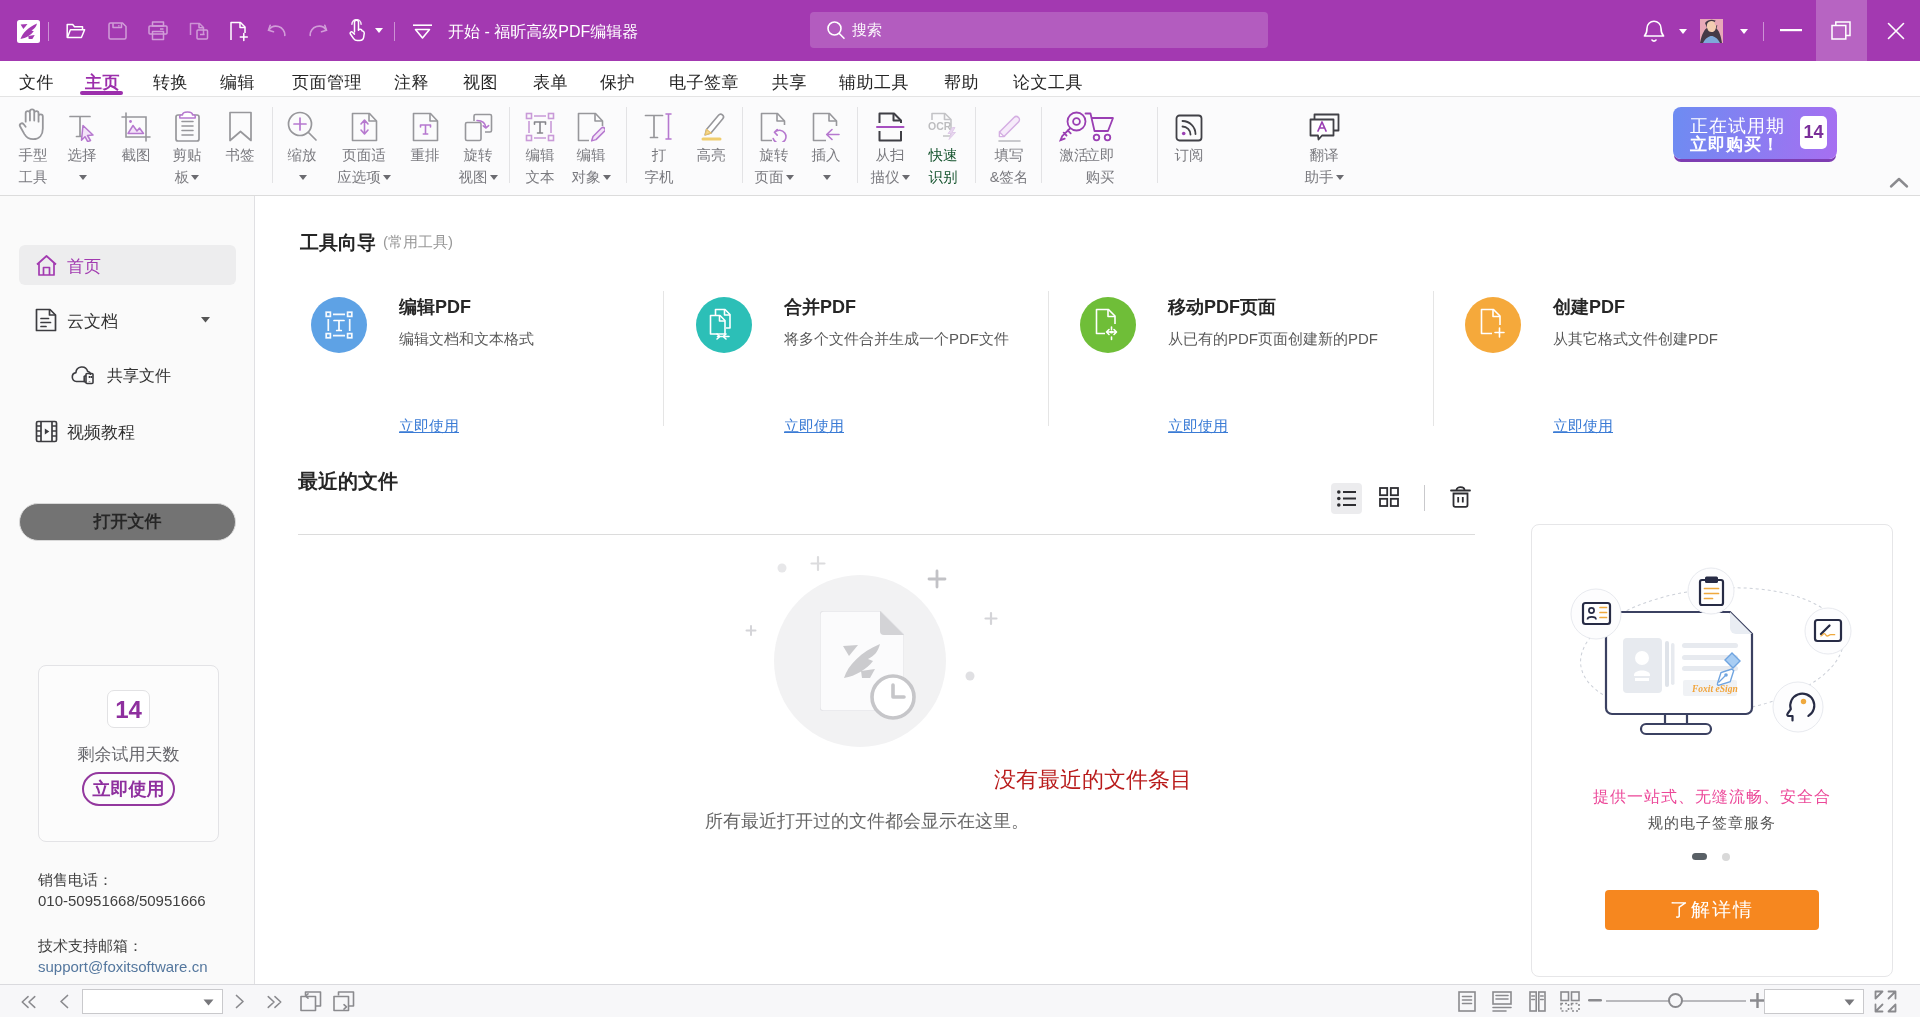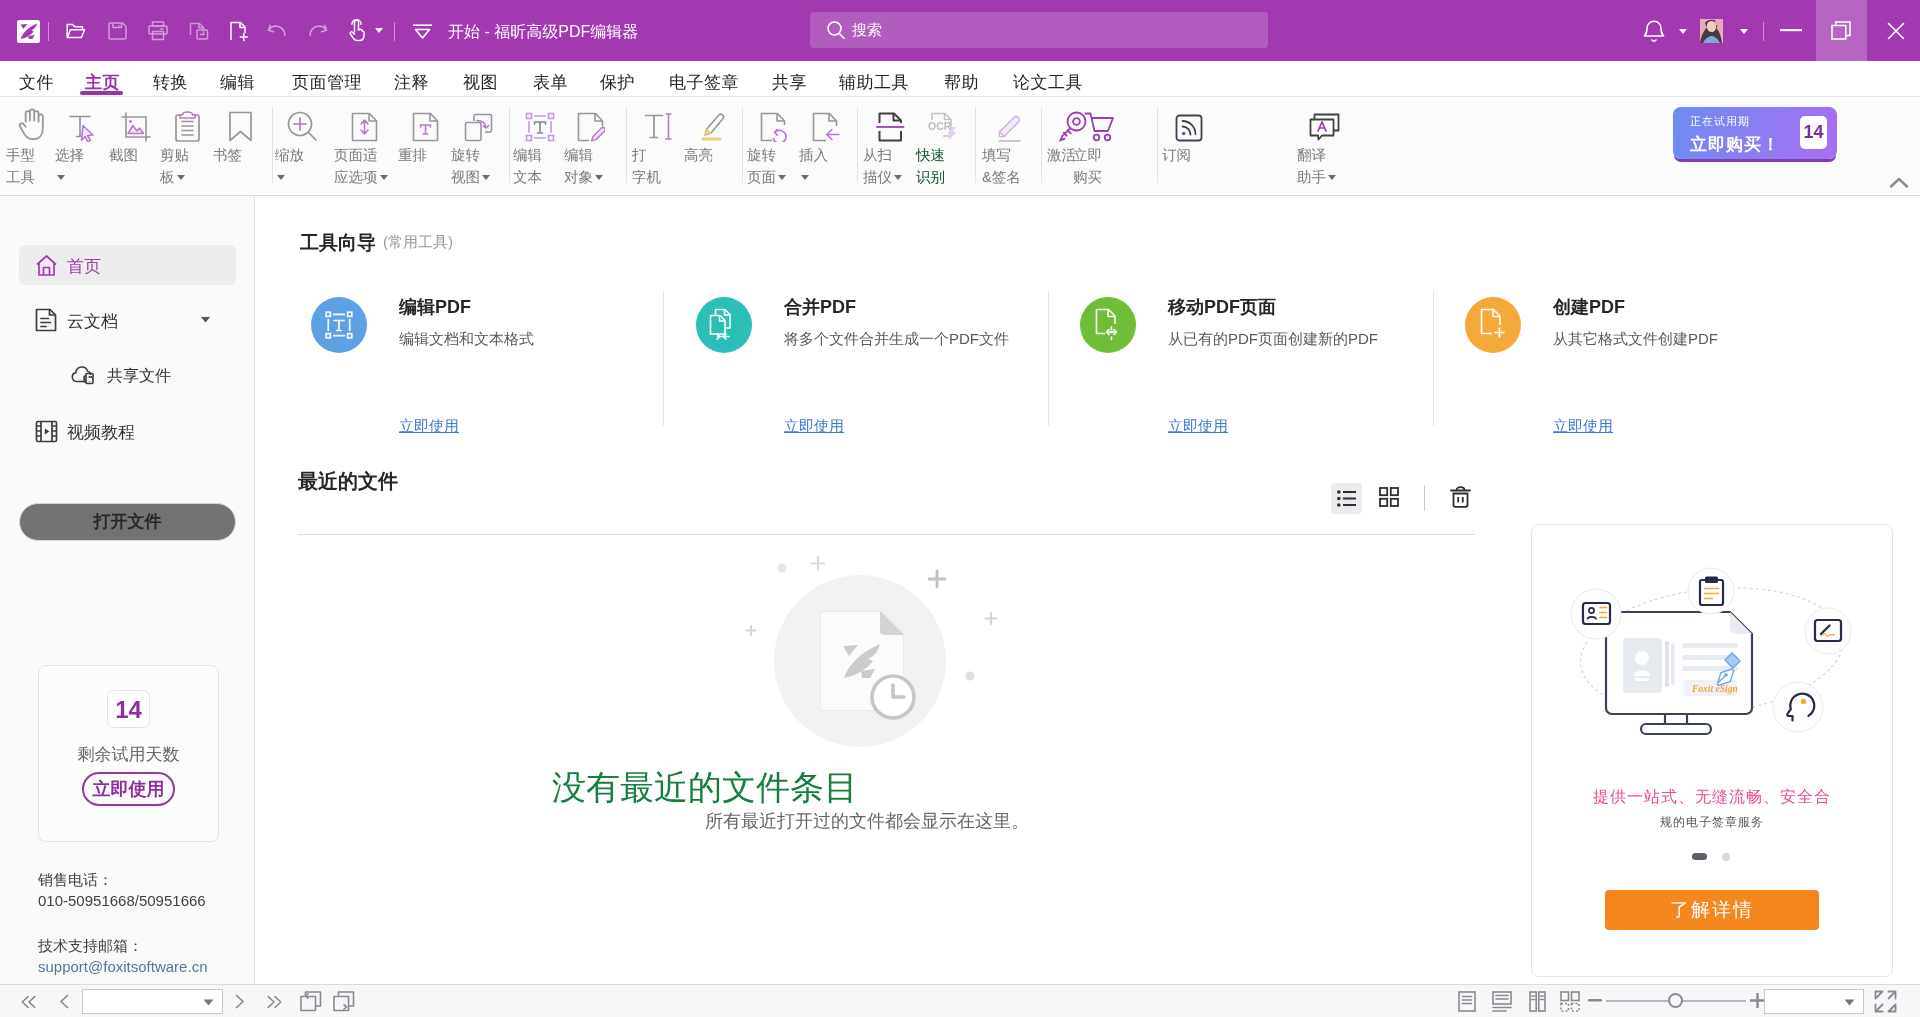--- a/index.html
+++ b/index.html
@@ -16,26 +16,26 @@
 #restorebtn { position:absolute; left:1816px; top:0; width:51px; height:61px; background:rgba(255,255,255,.22); }
 
 
 #tabbar { position:absolute; left:0; top:61px; width:1920px; height:36px; background:#ffffff; border-bottom:1px solid #e4e4e4; }
 .tab { position:absolute; top:10px; font-size:17px; color:#262626; letter-spacing:0.5px; }
 .tab.active { color:#9c2fac; font-weight:bold; }
 #tab-underline { position:absolute; left:80px; top:30px; width:43px; height:4px; background:#9c2fac; border-radius:2px; }
 
 
 #ribbon { position:absolute; left:0; top:97px; width:1920px; height:99px; background:#fbfbfc; border-bottom:1px solid #dcdcdc; }
-.ritem { position:absolute; top:9px; color:#7a7a7f; font-size:14.5px; line-height:22px; }
+.ritem { position:absolute; top:9px; text-align:center; color:#7a7a7f; font-size:14.5px; line-height:22px; }
 .ritem .ric { height:36px; display:flex; align-items:flex-end; justify-content:center; margin-bottom:2px; }
 .rsep { position:absolute; top:10px; width:1px; height:76px; background:#e3e3e5; }
 .caret { display:inline-block; width:0; height:0; border-left:4.5px solid transparent; border-right:4.5px solid transparent; border-top:5.5px solid #6b6b70; vertical-align:2px; margin-left:2px;}
 #trialbanner { position:absolute; left:1673px; top:10px; width:164px; height:52px; border-radius:8px; background:linear-gradient(100deg,#6d8cf2 0%,#a76ef1 100%); box-shadow:0 4px 0 -1px #7e3db2; color:#fff; }
-#trialbanner .l1 { position:absolute; left:17px; top:7px; font-size:11px; letter-spacing:1px; }
+#trialbanner .l1 { position:absolute; left:17px; top:7px; font-size:18px; letter-spacing:1px; }
 #trialbanner .l2 { position:absolute; left:17px; top:26px; font-size:17px; font-weight:bold; letter-spacing:1px; }
 #trialbanner .daybox { position:absolute; left:127px; top:9px; width:27px; height:33px; background:#fff; border-radius:5px; color:#7b2f9a; font-weight:bold; font-size:18px; text-align:center; line-height:33px; }
 
 
 #sidebar { position:absolute; left:0; top:196px; width:255px; height:788px; background:#fafafa; border-right:1px solid #e0e0e3; }
 .side-item { position:absolute; left:19px; width:217px; height:40px; border-radius:6px; }
 .side-item .lbl { position:absolute; left:48px; top:10px; font-size:17px; color:#333; }
 #si-home { top:49px; background:#ededee; }
 #si-home .lbl { color:#a23ab0; }
 #opencta { position:absolute; left:19px; top:307px; width:217px; height:38px; background:#737373; border:1px solid #d9d9d9; border-radius:19px; text-align:center; line-height:36px; font-size:17px; font-weight:bold; color:#262626; }
@@ -51,27 +51,27 @@
 #sec1-title { position:absolute; left:44px; top:34px; font-size:19px; font-weight:bold; color:#262626; }
 #sec1-sub { position:absolute; left:127px; top:37px; font-size:15px; color:#999; }
 .toolcard .circ { position:absolute; width:56px; height:56px; border-radius:50%; }
 .toolcard .tt { position:absolute; font-size:18px; color:#262626; font-weight:bold; }
 .toolcard .td { position:absolute; font-size:15px; color:#595959; }
 .toolcard .tl { position:absolute; font-size:15px; color:#3a7bd5; text-decoration:underline; }
 .cardsep { position:absolute; top:95px; width:1px; height:135px; background:#e5e5e5; }
 #rec-title { position:absolute; left:42px; top:272px; font-size:20px; font-weight:bold; color:#262626; }
 #rec-rule { position:absolute; left:42px; top:338px; width:1177px; height:1px; background:#dcdcdc; }
 #empty-circle { position:absolute; left:518px; top:379px; width:172px; height:172px; border-radius:50%; background:#f2f2f3; }
-#empty-t1 { position:absolute; left:296px; top:569px; width:640px; text-align:left; font-size:34px; color:#15803d; }
+#empty-t1 { position:absolute; left:296px; top:569px; width:640px; text-align:right; font-size:22px; color:#b91c1c; }
 #empty-t2 { position:absolute; left:291px; top:613px; width:640px; text-align:center; font-size:18px; color:#666; }
 
 
 #promo { position:absolute; left:1531px; top:524px; width:362px; height:453px; background:#fff; border:1px solid #e6e6e8; border-radius:8px; }
 #promo .pt1 { position:absolute; left:0; top:262px; width:100%; text-align:center; font-size:16px; color:#ec4899; letter-spacing:1px; }
-#promo .pt2 { position:absolute; left:0; top:289px; width:100%; text-align:center; font-size:12px; color:#555; letter-spacing:1px; }
+#promo .pt2 { position:absolute; left:0; top:289px; width:100%; text-align:center; font-size:15px; color:#555; letter-spacing:1px; }
 #promo .dash { position:absolute; left:160px; top:328px; width:15px; height:7px; border-radius:4px; background:#596066; }
 #promo .dot { position:absolute; left:190px; top:328px; width:8px; height:8px; border-radius:50%; background:#d9d9d9; }
 #promo .btn { position:absolute; left:73px; top:365px; width:214px; height:40px; background:#f6871f; border-radius:4px; color:#fff; font-size:19px; text-align:center; line-height:40px; letter-spacing:2px; }
 
 
 #statusbar { position:absolute; left:0; top:984px; width:1920px; height:33px; background:#f7f7f9; border-top:1px solid #dadade; }
 #pageinput { position:absolute; left:82px; top:4px; width:141px; height:25px; background:#fff; border:1px solid #c9c9cc; }
 #zoombox { position:absolute; left:1764px; top:4px; width:100px; height:25px; background:#fff; border:1px solid #c9c9cc; }
 </style>
 </head>

